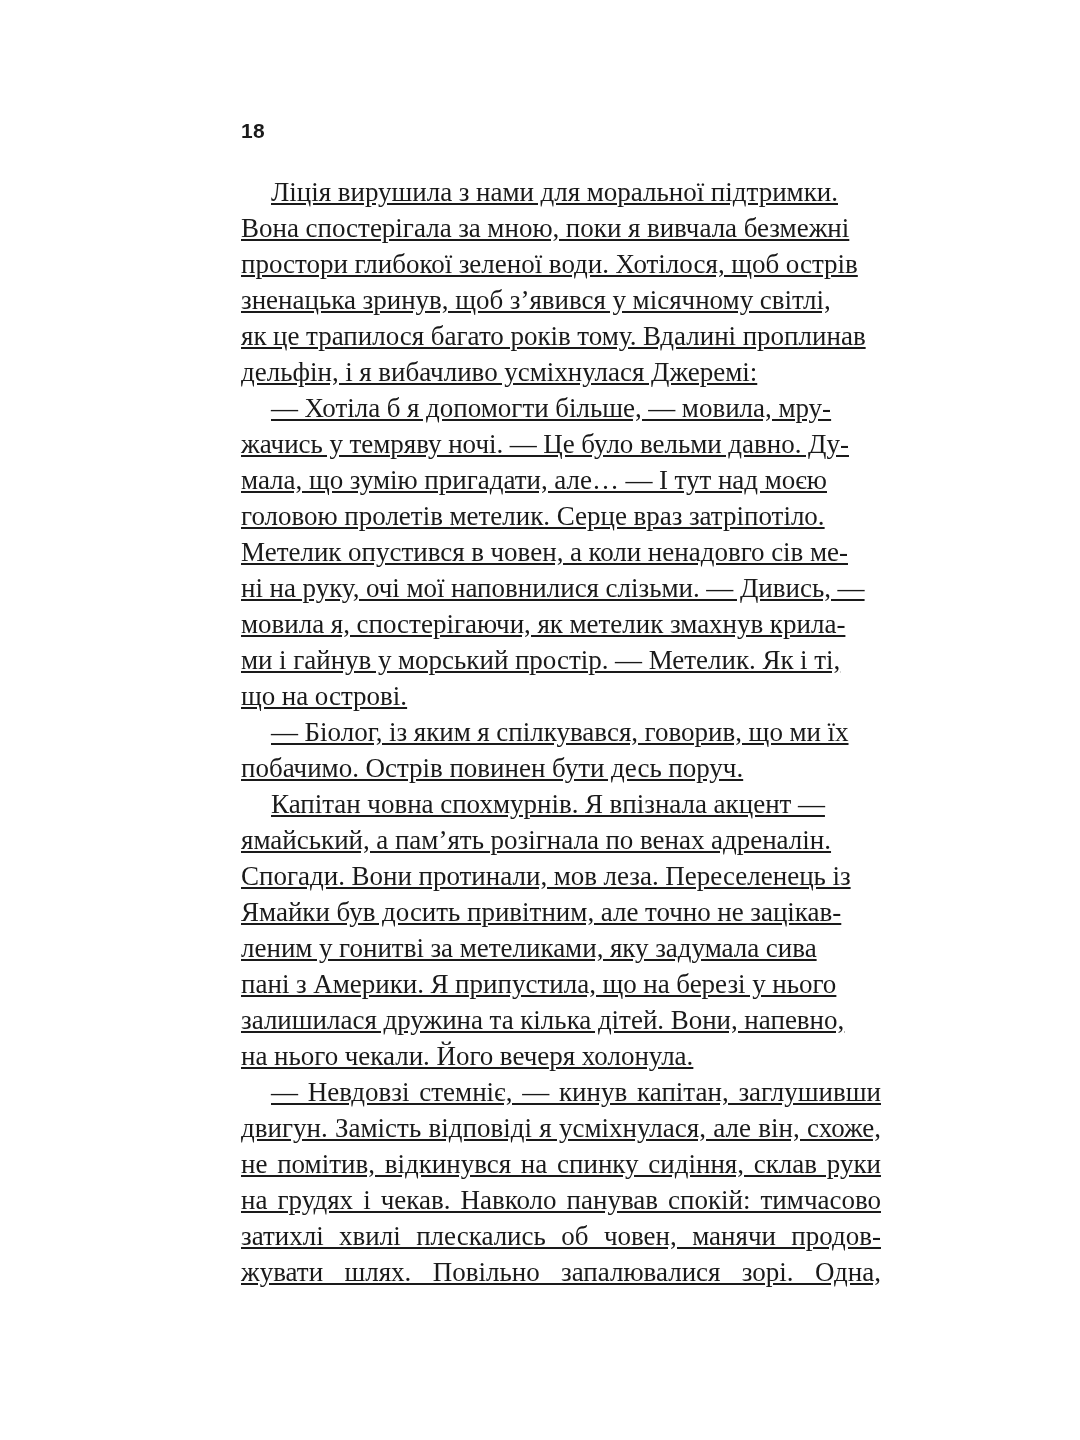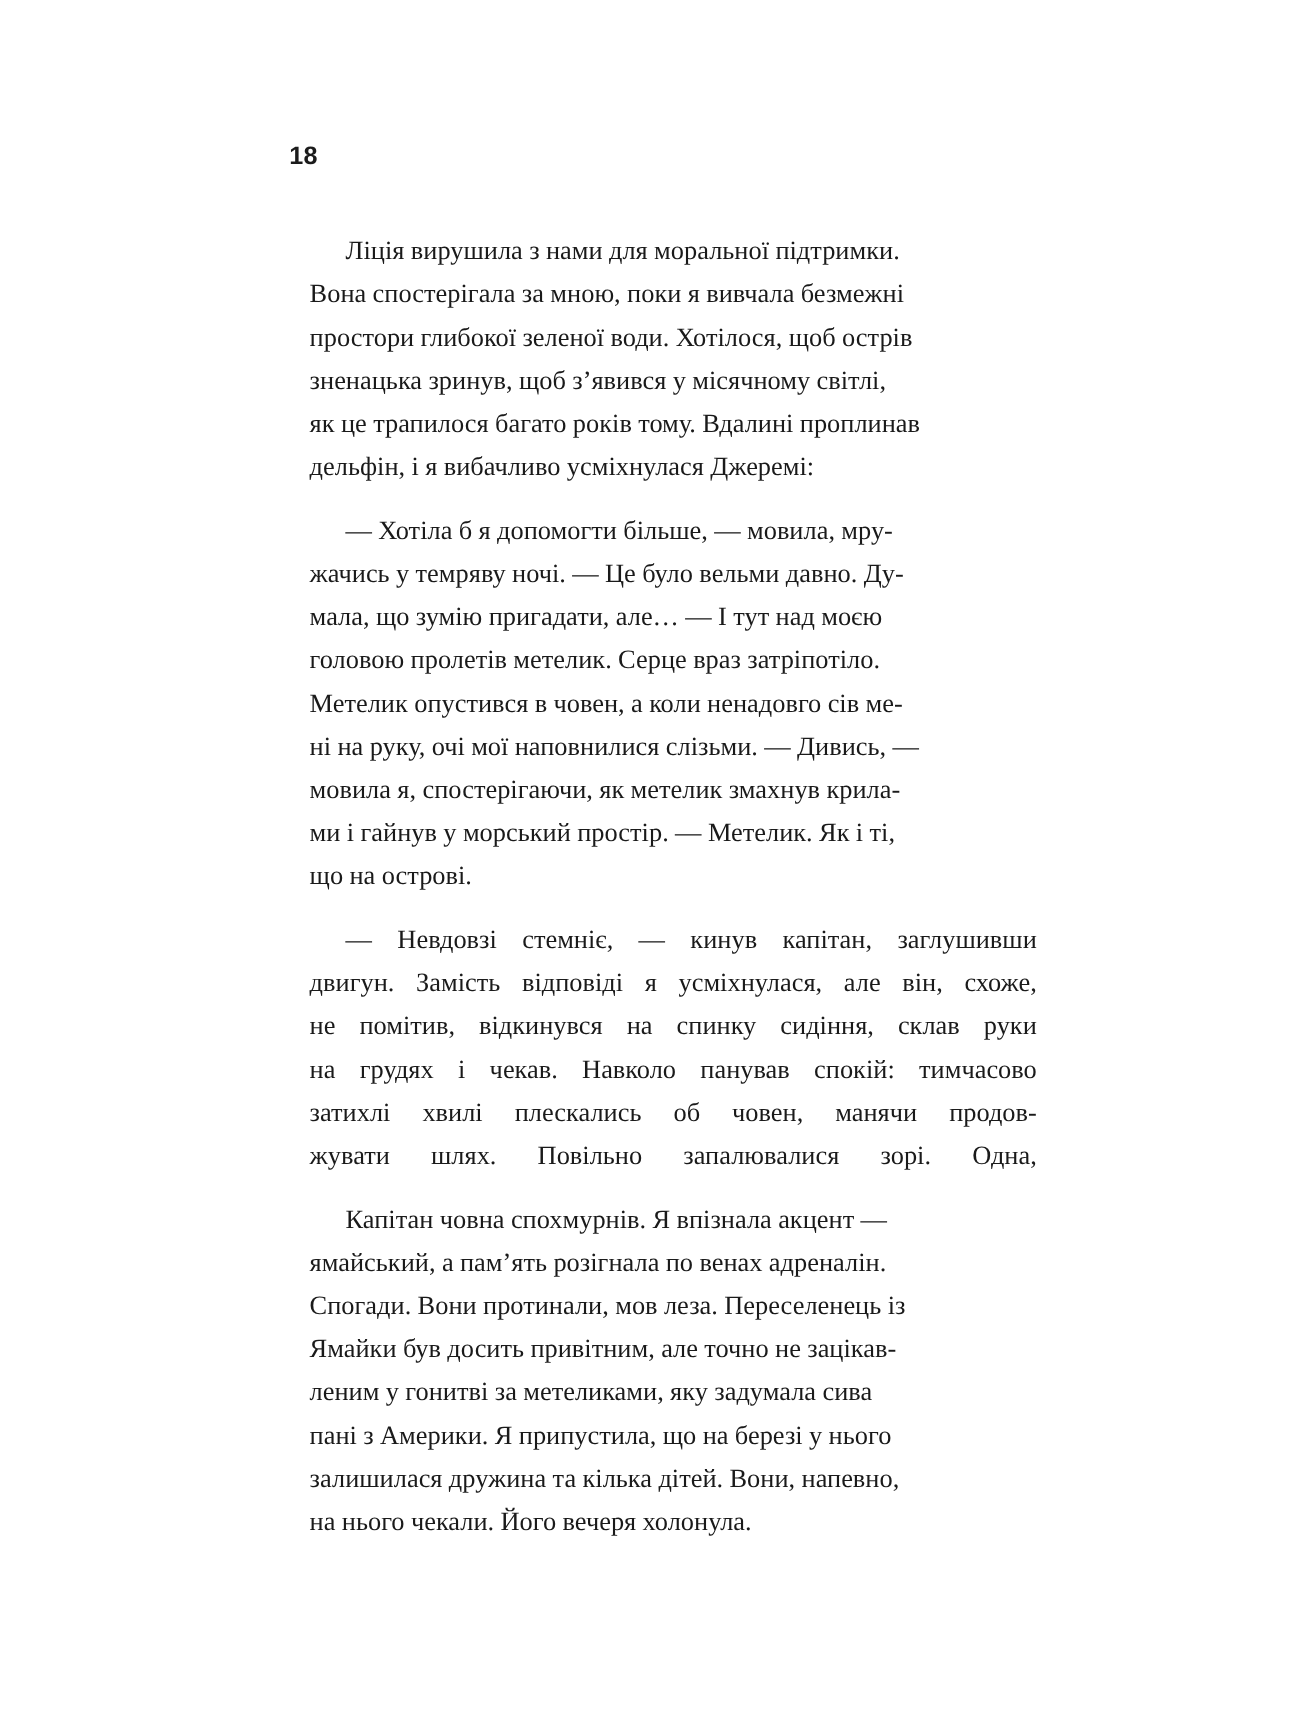--- a/index.html
+++ b/index.html
@@ -28,31 +28,32 @@
     line-height: 1;
   }
   .textblock {
     position: absolute;
     left: 241px;
     top: 174px;
     width: 640px;
   }
   .para {
     font-family: "Liberation Serif", "DejaVu Serif", serif;
-    font-size: 22px;
+    font-size: 27px;
     line-height: 36px;
     color: #1a1a1a;
     text-align: justify;
     text-align-last: left;
-    margin: 17px;
+    margin: 0;
     text-indent: 30px;
     -webkit-font-smoothing: antialiased;
     white-space: pre-wrap;
     word-spacing: -0.2px;
     letter-spacing: 0px;
+    text-decoration: underline;
   }
   .para.lastcut {
     text-align-last: justify;
   }
 </style>
 </head>
 <body>
 
 <div class="page">
 
@@ -67,29 +68,31 @@
 дельфін, і я вибачливо усміхнулася Джеремі:</p>
     <p class="para">— Хотіла б я допомогти більше, — мовила, мру-
 жачись у темряву ночі. — Це було вельми давно. Ду-
 мала, що зумію пригадати, але… — І тут над моєю
 головою пролетів метелик. Серце враз затріпотіло.
 Метелик опустився в човен, а коли ненадовго сів ме-
 ні на руку, очі мої наповнилися слізьми. — Дивись, —
 мовила я, спостерігаючи, як метелик змахнув крила-
 ми і гайнув у морський простір. — Метелик. Як і ті,
 що на острові.</p>
-    <p class="para lastcut">— Невдовзі стемніє, — кинув капітан, заглушивши
-двигун. Замість відповіді я усміхнулася, але він, схоже,
-не помітив, відкинувся на спинку сидіння, склав руки
-на грудях і чекав. Навколо панував спокій: тимчасово
-затихлі хвилі плескались об човен, манячи продов-
-жувати шлях. Повільно запалювалися зорі. Одна,</p>
+    <p class="para">— Біолог, із яким я спілкувався, говорив, що ми їх
+побачимо. Острів повинен бути десь поруч.</p>
     <p class="para">Капітан човна спохмурнів. Я впізнала акцент —
 ямайський, а пам’ять розігнала по венах адреналін.
 Спогади. Вони протинали, мов леза. Переселенець із
 Ямайки був досить привітним, але точно не зацікав-
 леним у гонитві за метеликами, яку задумала сива
 пані з Америки. Я припустила, що на березі у нього
 залишилася дружина та кілька дітей. Вони, напевно,
 на нього чекали. Його вечеря холонула.</p>
+    <p class="para lastcut">— Невдовзі стемніє, — кинув капітан, заглушивши
+двигун. Замість відповіді я усміхнулася, але він, схоже,
+не помітив, відкинувся на спинку сидіння, склав руки
+на грудях і чекав. Навколо панував спокій: тимчасово
+затихлі хвилі плескались об човен, манячи продов-
+жувати шлях. Повільно запалювалися зорі. Одна,</p>
   </div>
 
 </div>
 
 </body></html>

